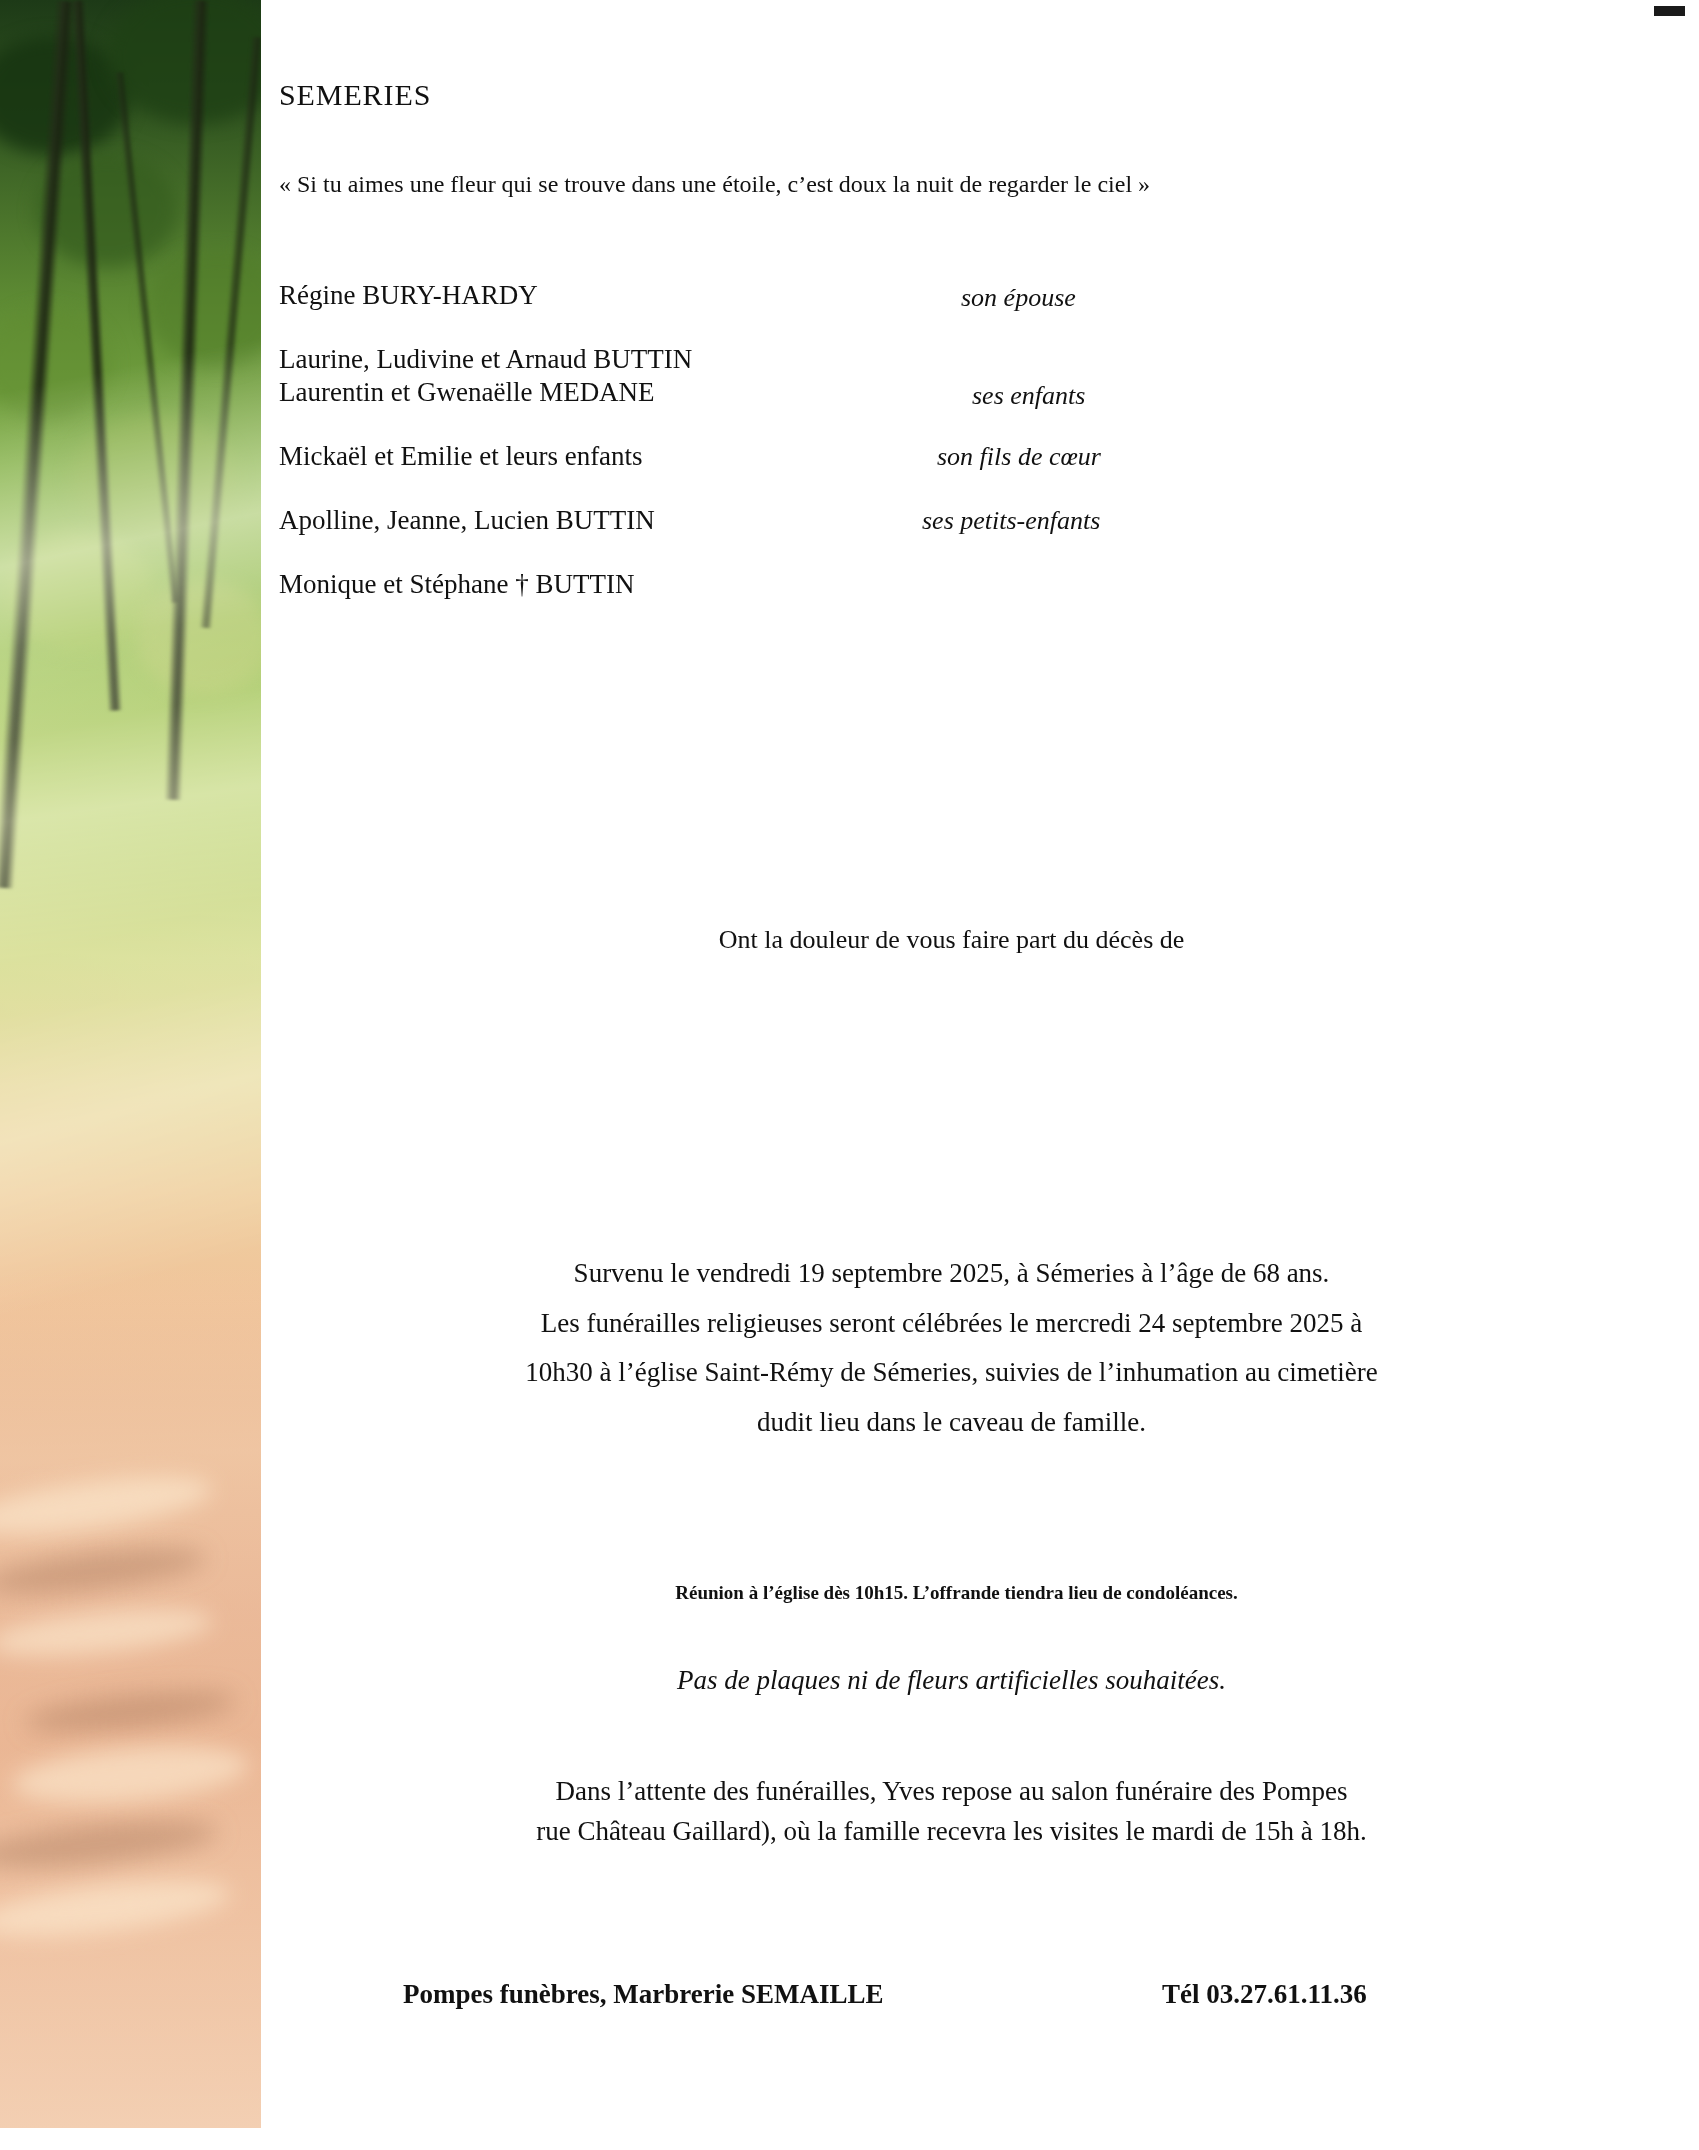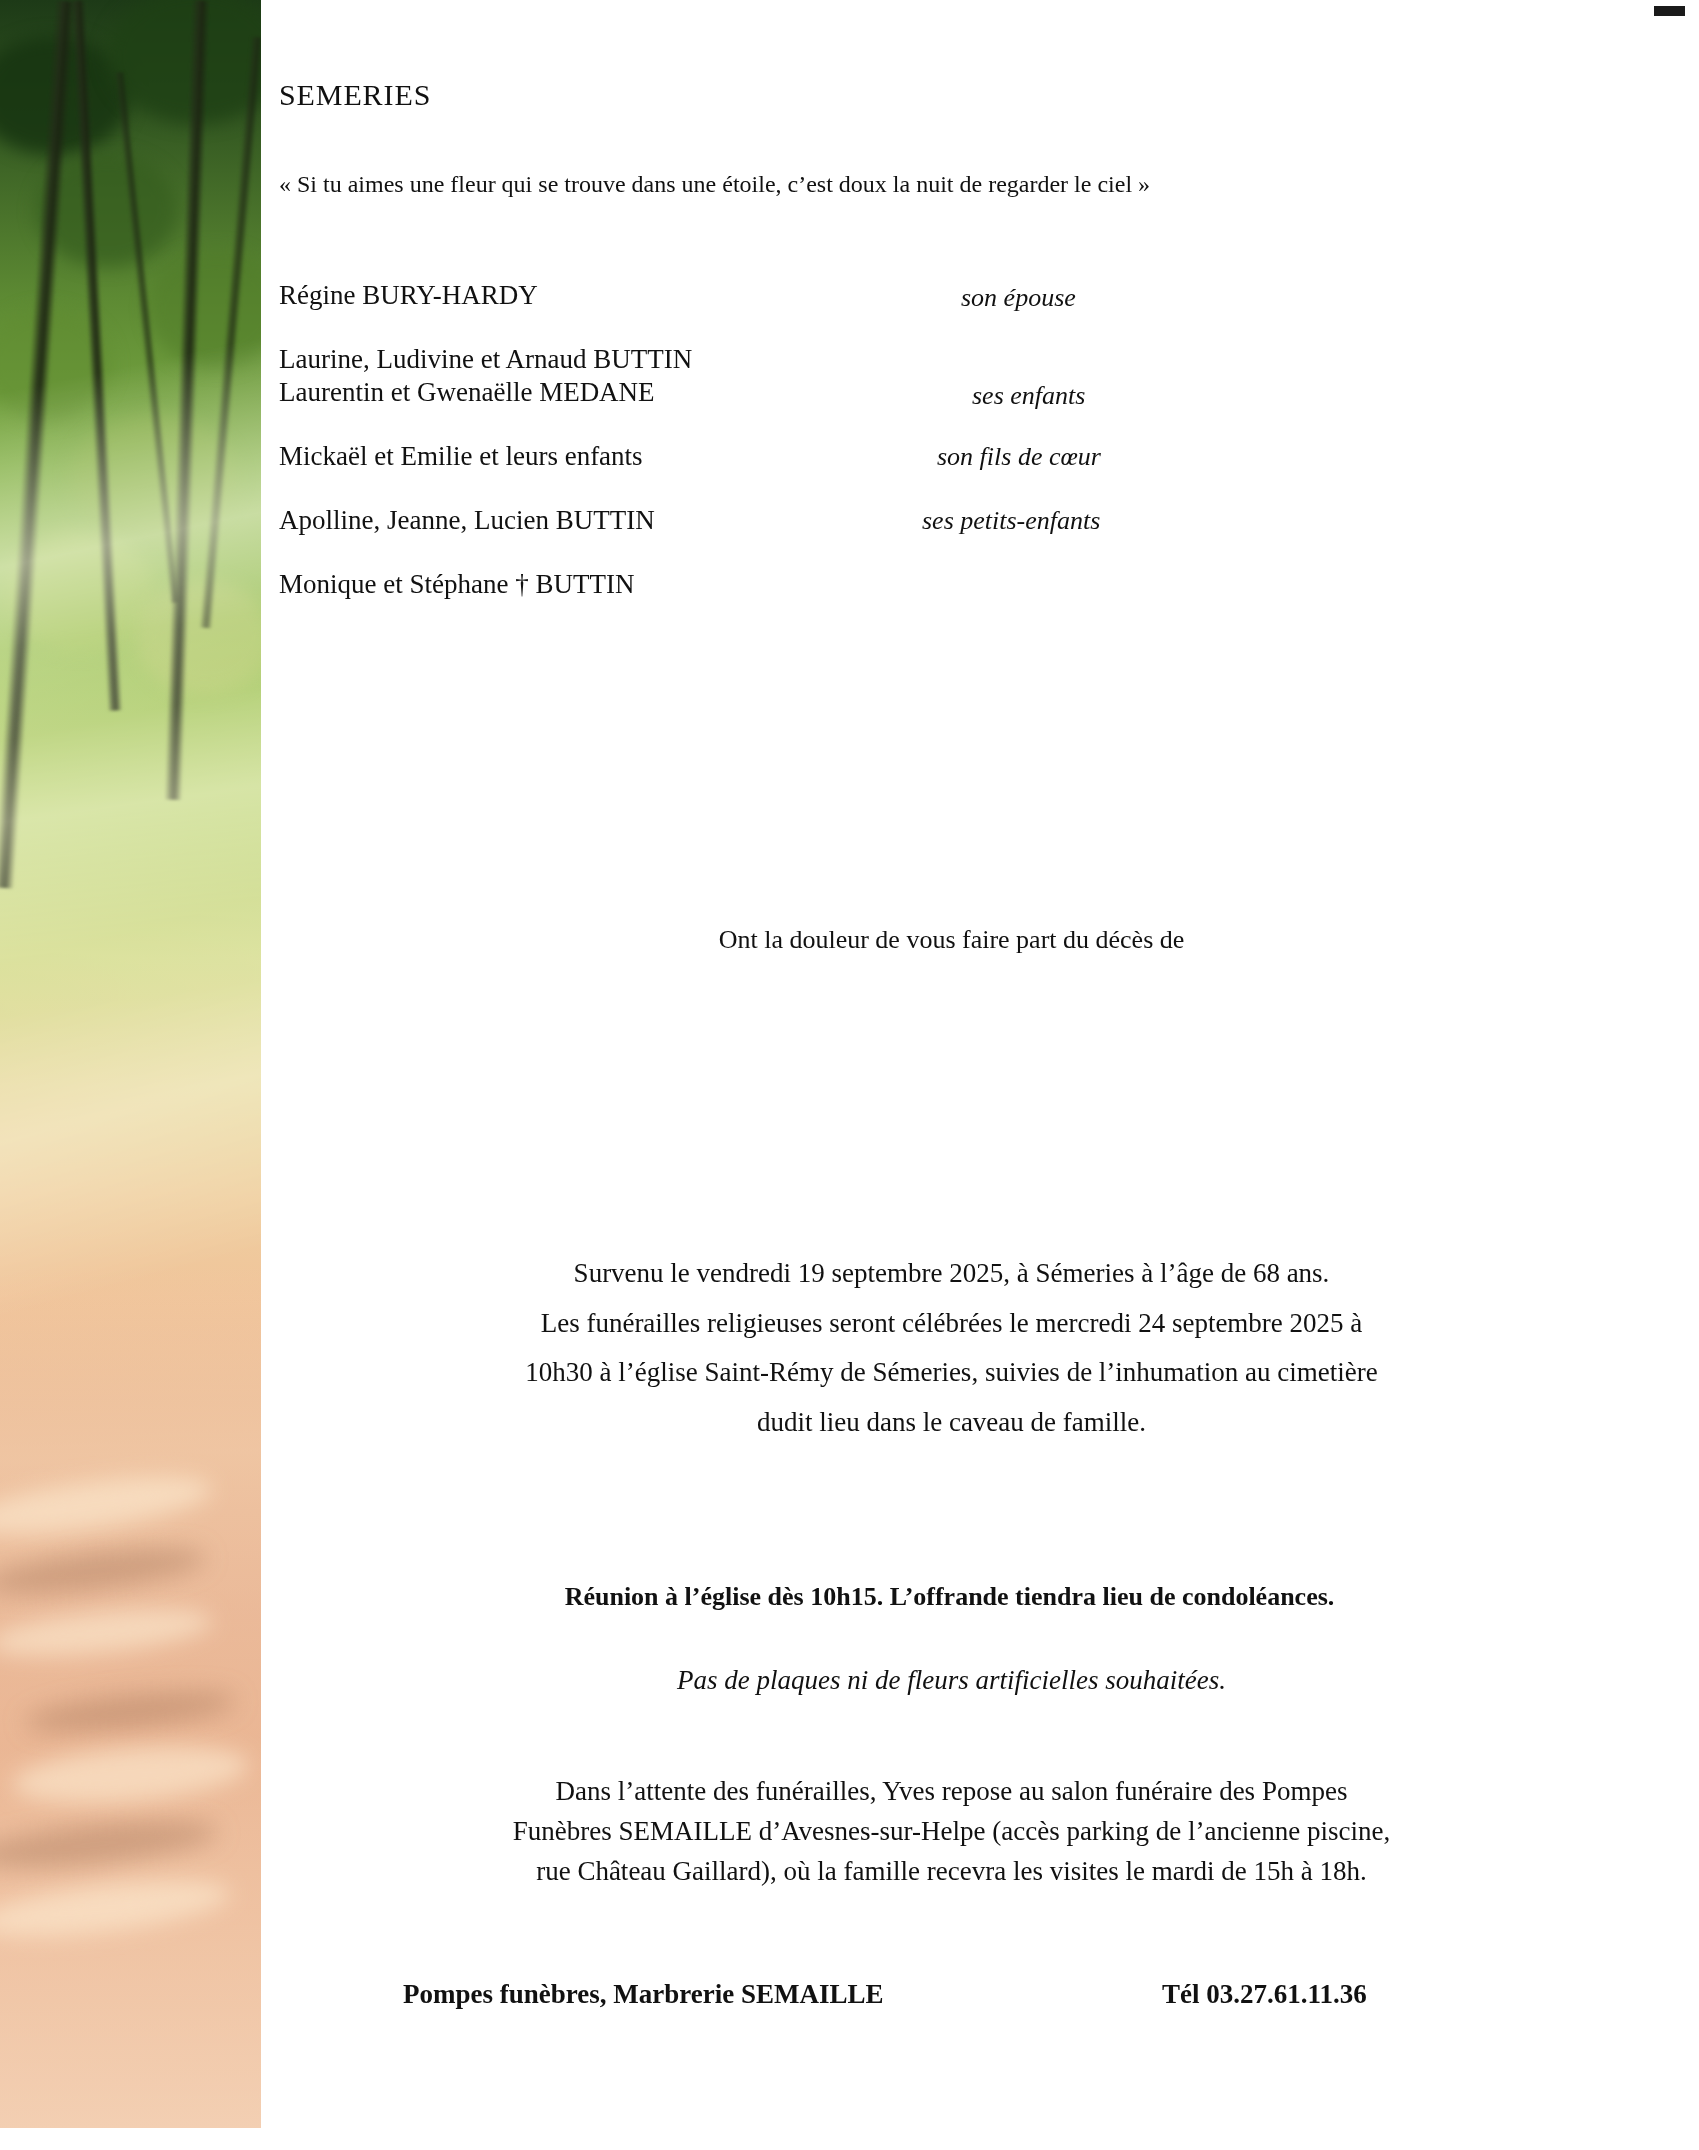--- a/index.html
+++ b/index.html
@@ -203,25 +203,25 @@
     top: 1252px;
     width: 1345px;
     text-align: center;
     font-size: 27px;
     line-height: 1.62;
   }
   .body-text p { margin: 0 0 6px 0; }
 
   .emphasis {
     position: absolute;
-    left: 16px;
+    left: 23px;
     top: 1582px;
     width: 1345px;
     text-align: center;
-    font-size: 26px;
+    font-size: 19px;
     font-weight: bold;
   }
 
   .note-italic {
     position: absolute;
     left: 18px;
     top: 1665px;
     width: 1345px;
     text-align: center;
     font-size: 27px;
@@ -336,21 +336,20 @@
     <p>10h30 à l’église Saint-Rémy de Sémeries, suivies de l’inhumation au cimetière</p>
     <p>dudit lieu dans le caveau de famille.</p>
   </div>
 
   <div class="emphasis">Réunion à l’église dès 10h15. L’offrande tiendra lieu de condoléances.</div>
 
   <div class="note-italic">Pas de plaques ni de fleurs artificielles souhaitées.</div>
 
   <div class="repose">
     <p>Dans l’attente des funérailles, Yves repose au salon funéraire des Pompes</p>
-    <p>Funèbres SEMAILLE d’Avesnes-sur-Helpe (accès parking de l’ancienne piscine,</p>
     <p>rue Château Gaillard), où la famille recevra les visites le mardi de 15h à 18h.</p>
   </div>
 
   <div class="footer">
     <span class="fh-left">Pompes funèbres, Marbrerie SEMAILLE</span>
     <span class="fh-right">Tél 03.27.61.11.36</span>
   </div>
 
 </div>
 

